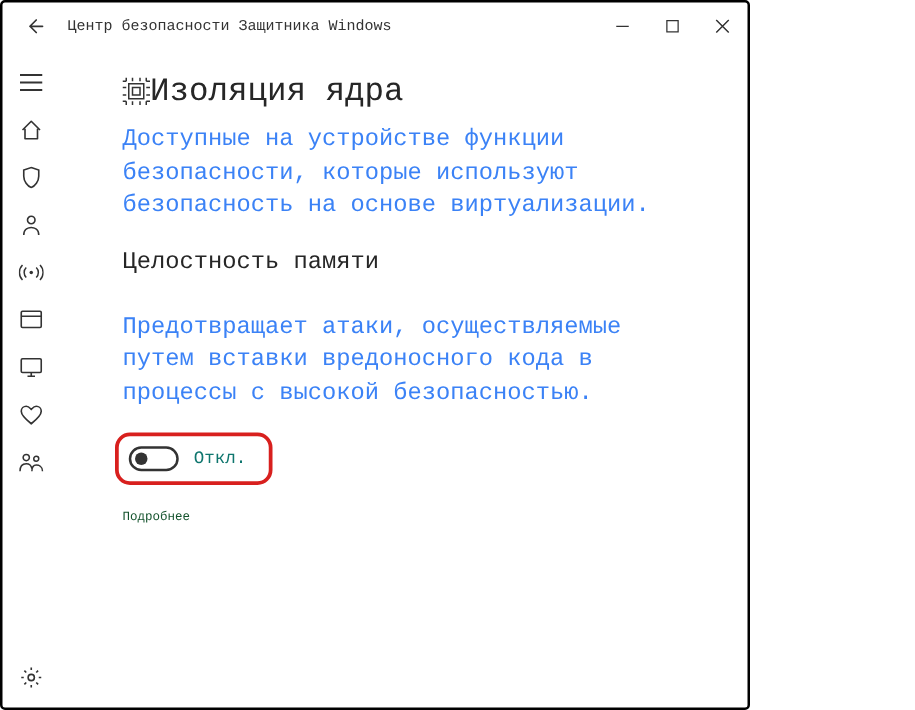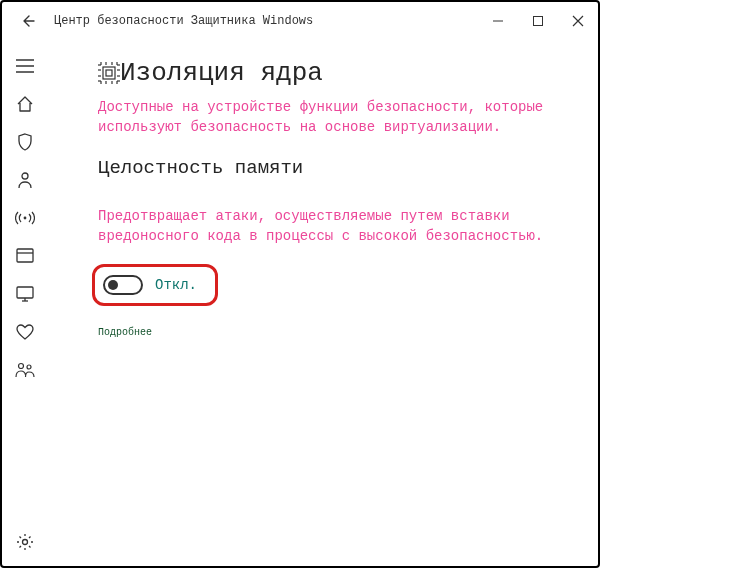--- a/index.html
+++ b/index.html
@@ -76,22 +76,22 @@
   }
   .page-header h1 {
     font-size: 26px;
     font-weight: 400;
     margin: 0;
   }
   .page-header .hicon {
     width: 22px; height: 22px;
   }
   .desc {
-    font-size: 14px;
-    color: #ec4899;
+    font-size: 19px;
+    color: #3b82f6;
     line-height: 1.4;
     margin-bottom: 20px;
     max-width: 540px;
   }
   h2 {
     font-size: 19px;
     font-weight: 400;
     margin: 0 0 18px 0;
   }
   .toggle-wrap {

